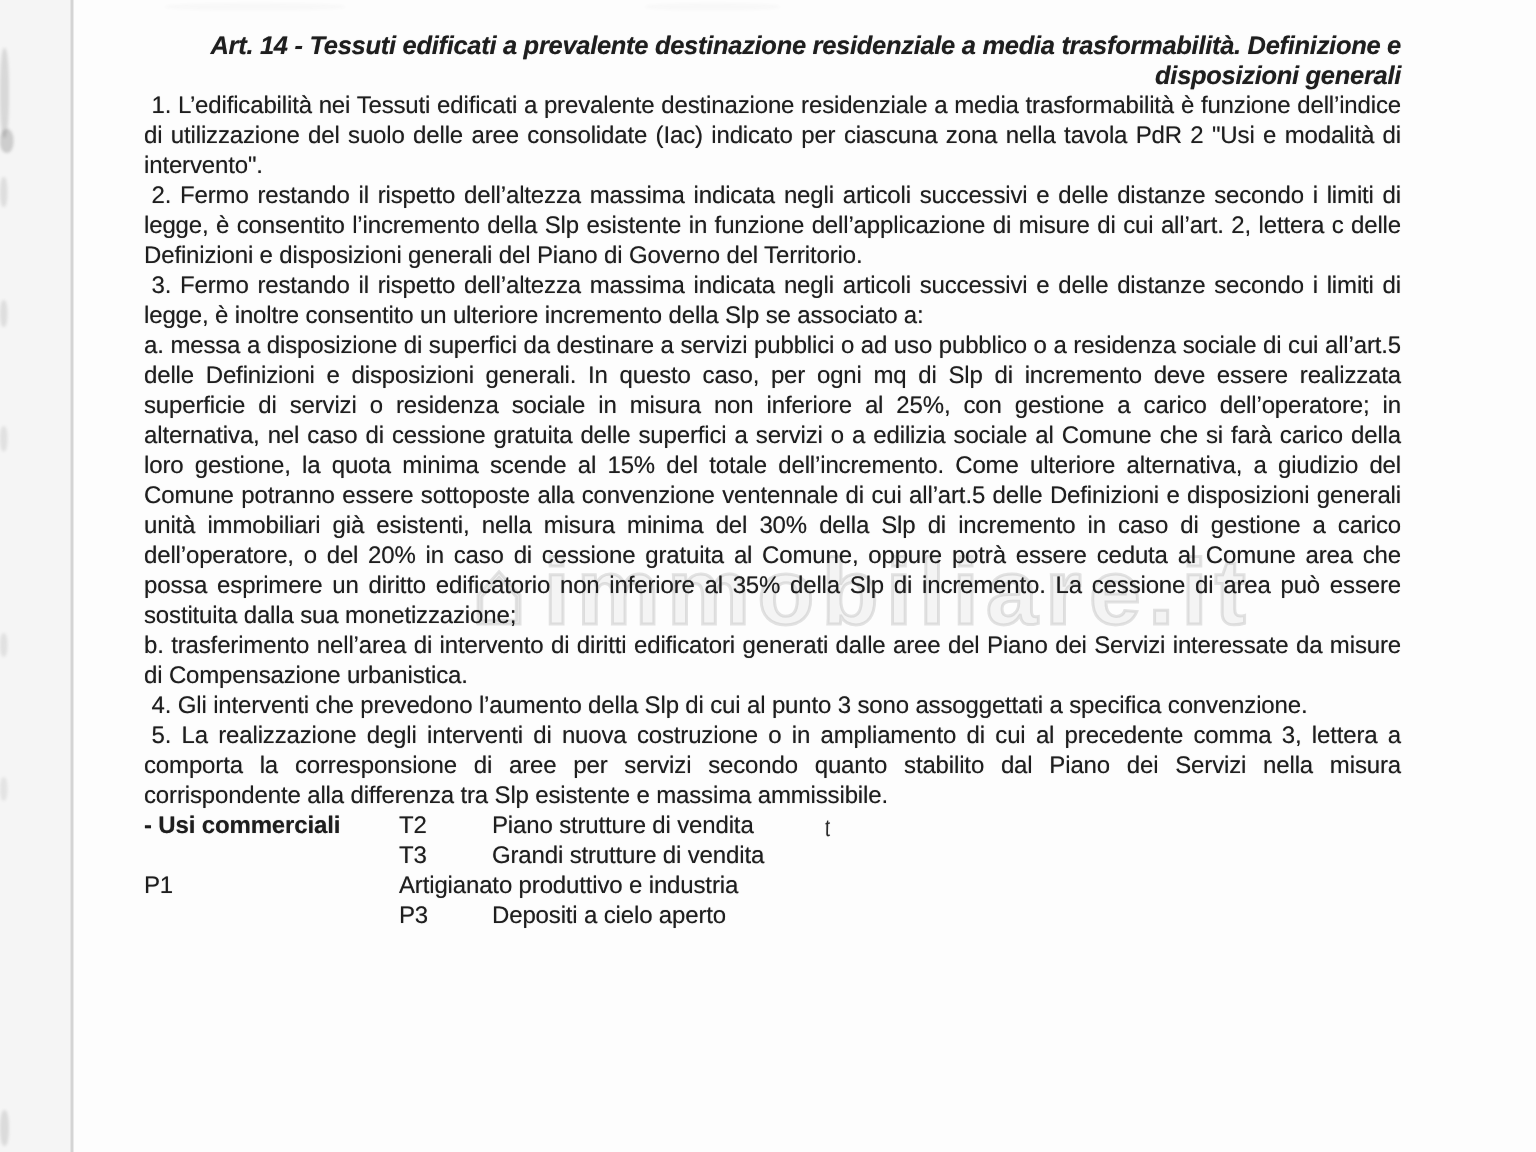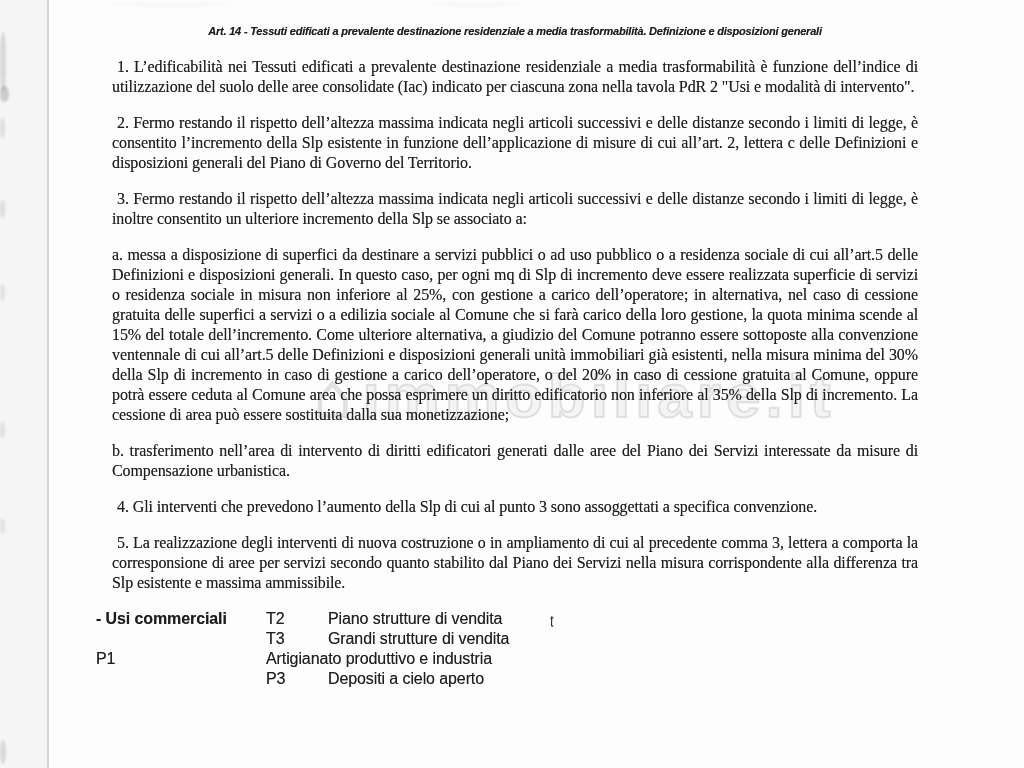--- a/index.html
+++ b/index.html
@@ -19,25 +19,25 @@
     text-align:right;
     -webkit-text-stroke:2px rgba(150,150,150,0.26);
   }
   .watermark .house{font-weight:normal;margin-right:6px;}
   .content{
     position:absolute;left:96px;top:21px;width:838px;z-index:2;
     font-size:16px;line-height:20px;letter-spacing:-0.1px;
     text-shadow:0 0 0.5px rgba(20,20,20,0.55);
   }
   .title{
-    margin:0;font-size:11px;font-weight:bold;font-style:italic;
-    letter-spacing:-0.2px;line-height:20px;text-align:center;
+    margin:0;font-size:17px;font-weight:bold;font-style:italic;
+    letter-spacing:-0.2px;line-height:20px;text-align:right;
   }
   .title-17{margin-top:34px;}
-  .para{margin:16px;text-align:justify;font-family:Liberation Serif, serif;}
+  .para{margin:0;text-align:justify;}
   .para.indent{text-indent:5px;}
   .uses{margin-top:0;}
   .use-row{display:grid;grid-template-columns:170px 62px auto;height:20px;}
   .use-cat{white-space:nowrap;font-weight:bold;}
   .use-code{white-space:nowrap;}
   .use-desc{white-space:nowrap;}
   .note-mark{
     display:inline-block;margin-left:48px;font-size:12px;font-style:italic;
     transform:rotate(-10deg);color:#2a2a2a;
   }

